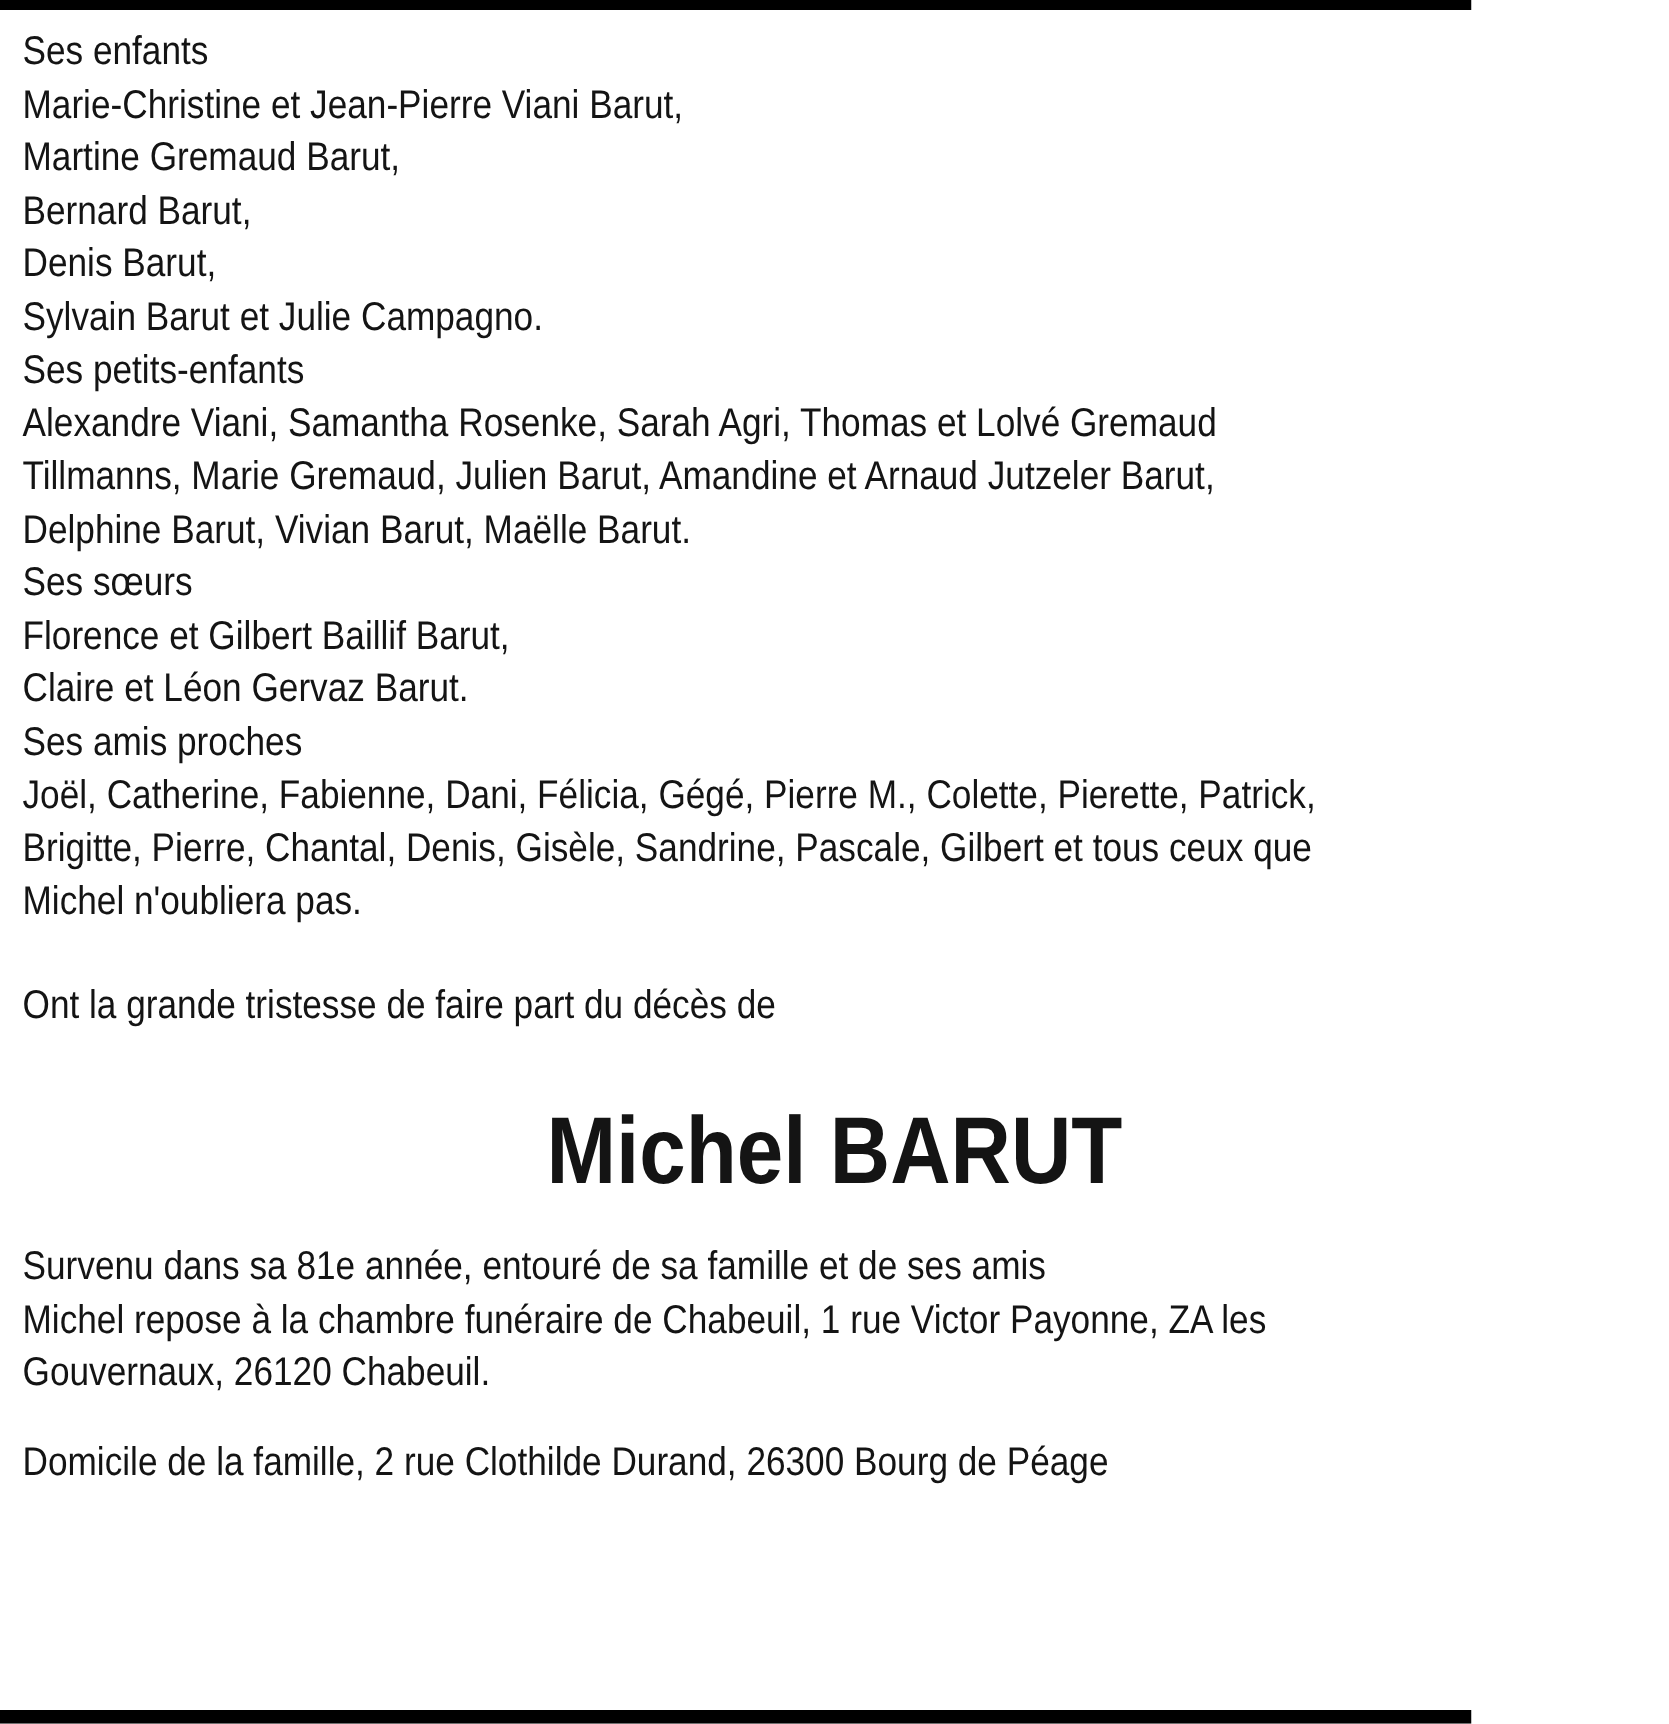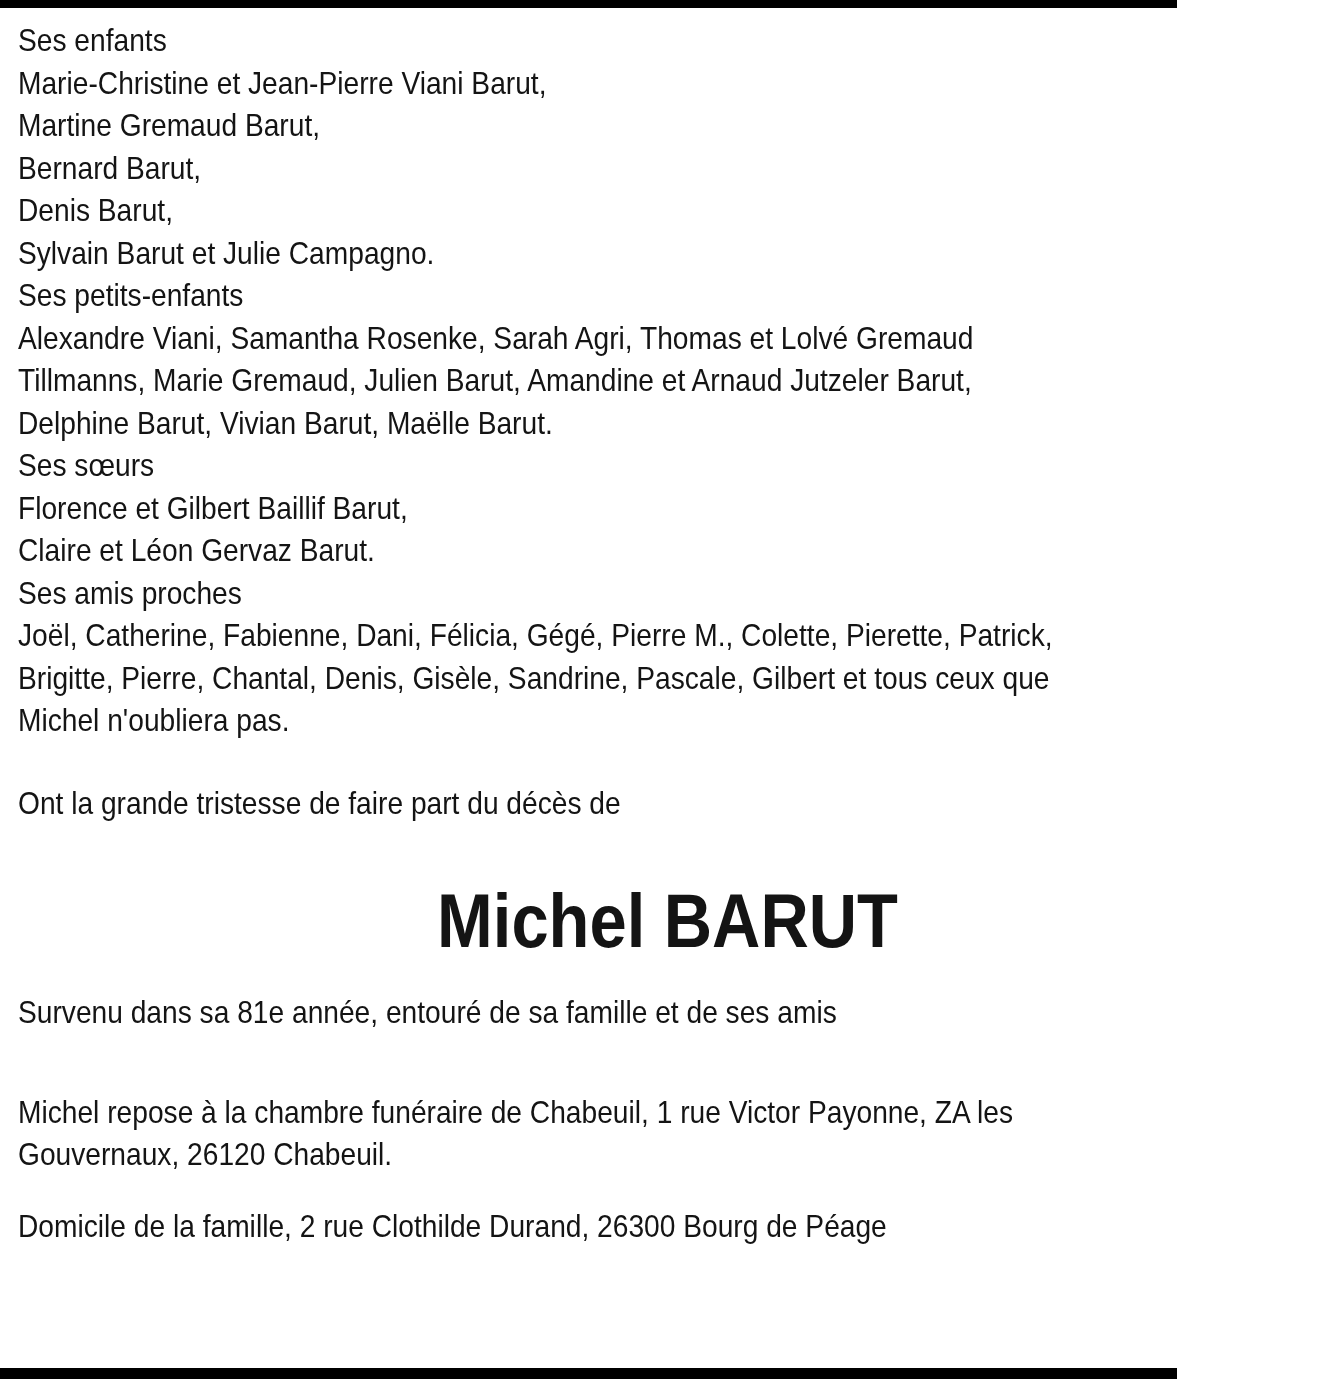--- a/index.html
+++ b/index.html
@@ -54,21 +54,21 @@
     font-size: 76px;
     line-height: 76px;
     font-weight: 700;
     white-space: pre;
     transform: scaleX(0.88);
     transform-origin: 50% 50%;
   }
 
   .survenu-block { margin-top: 32px; }
   .ceremony-block { margin-top: 22px; }
-  .repose-block { margin-top: 57px; }
+  .repose-block { }
   .domicile-block { margin-top: 29px; }
 </style>
 </head>
 <body>
 
 <div class="page">
 
   <div class="bar bar-top"></div>
 
   <div class="content">

